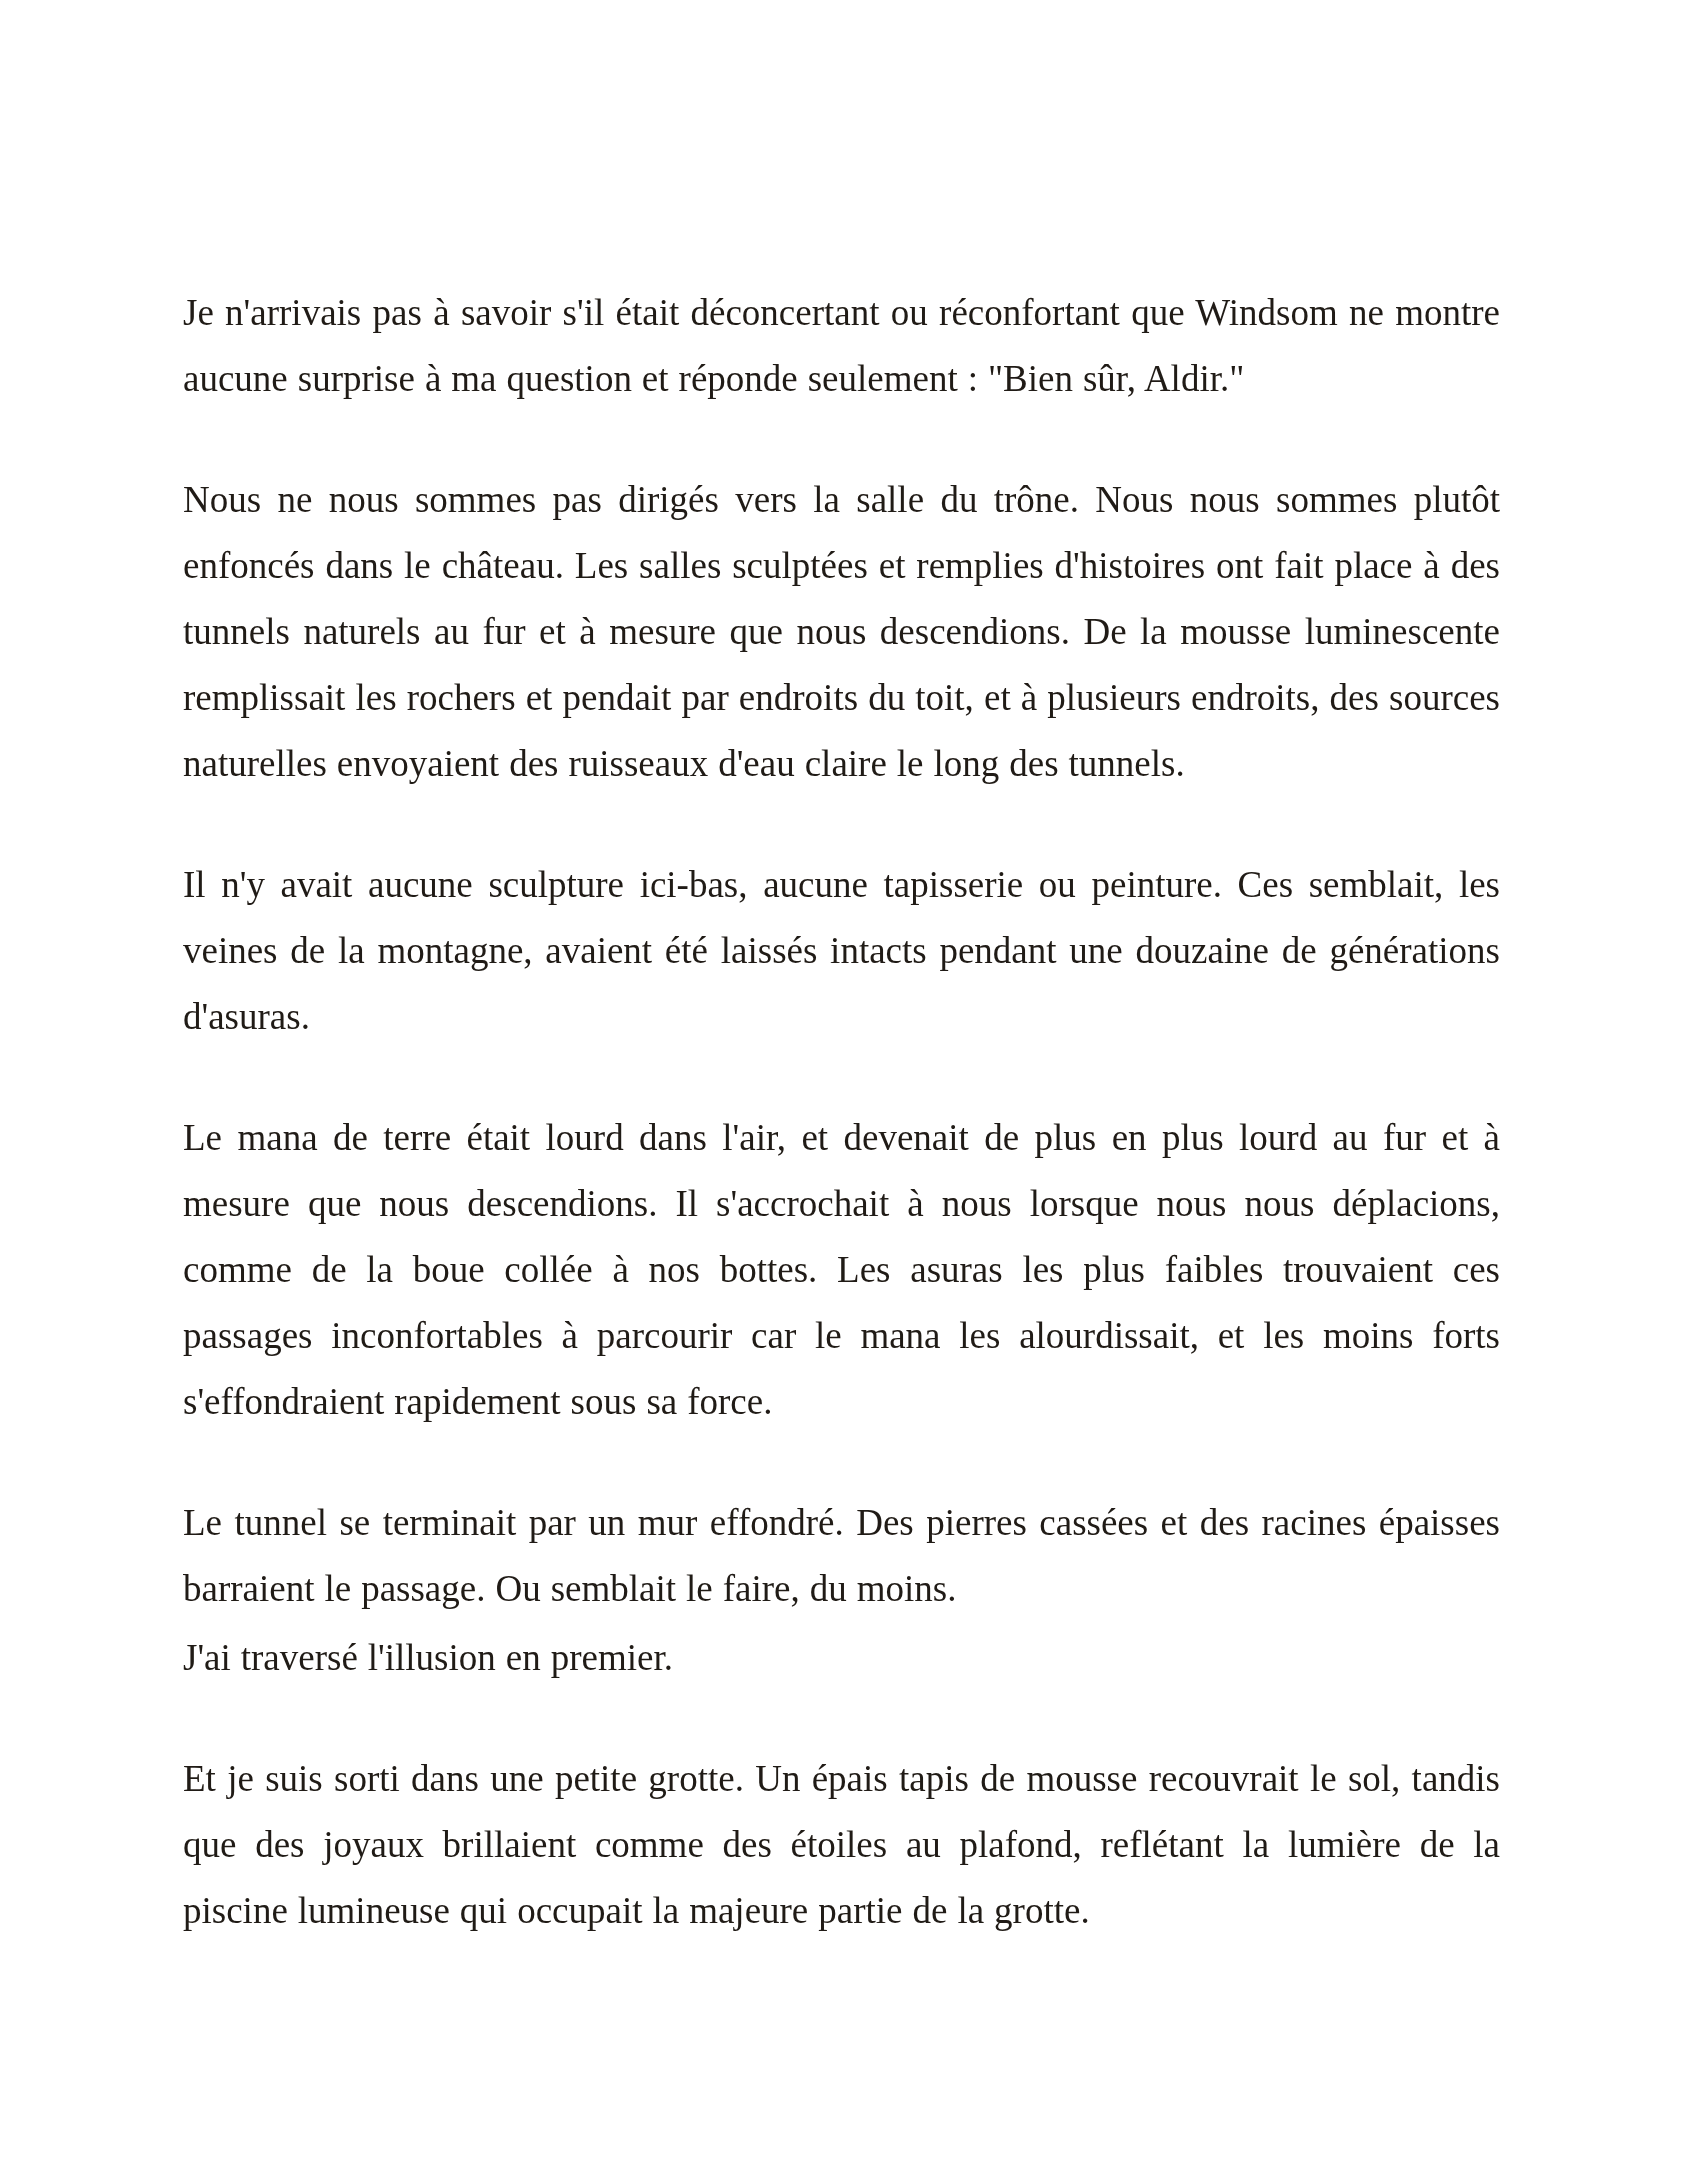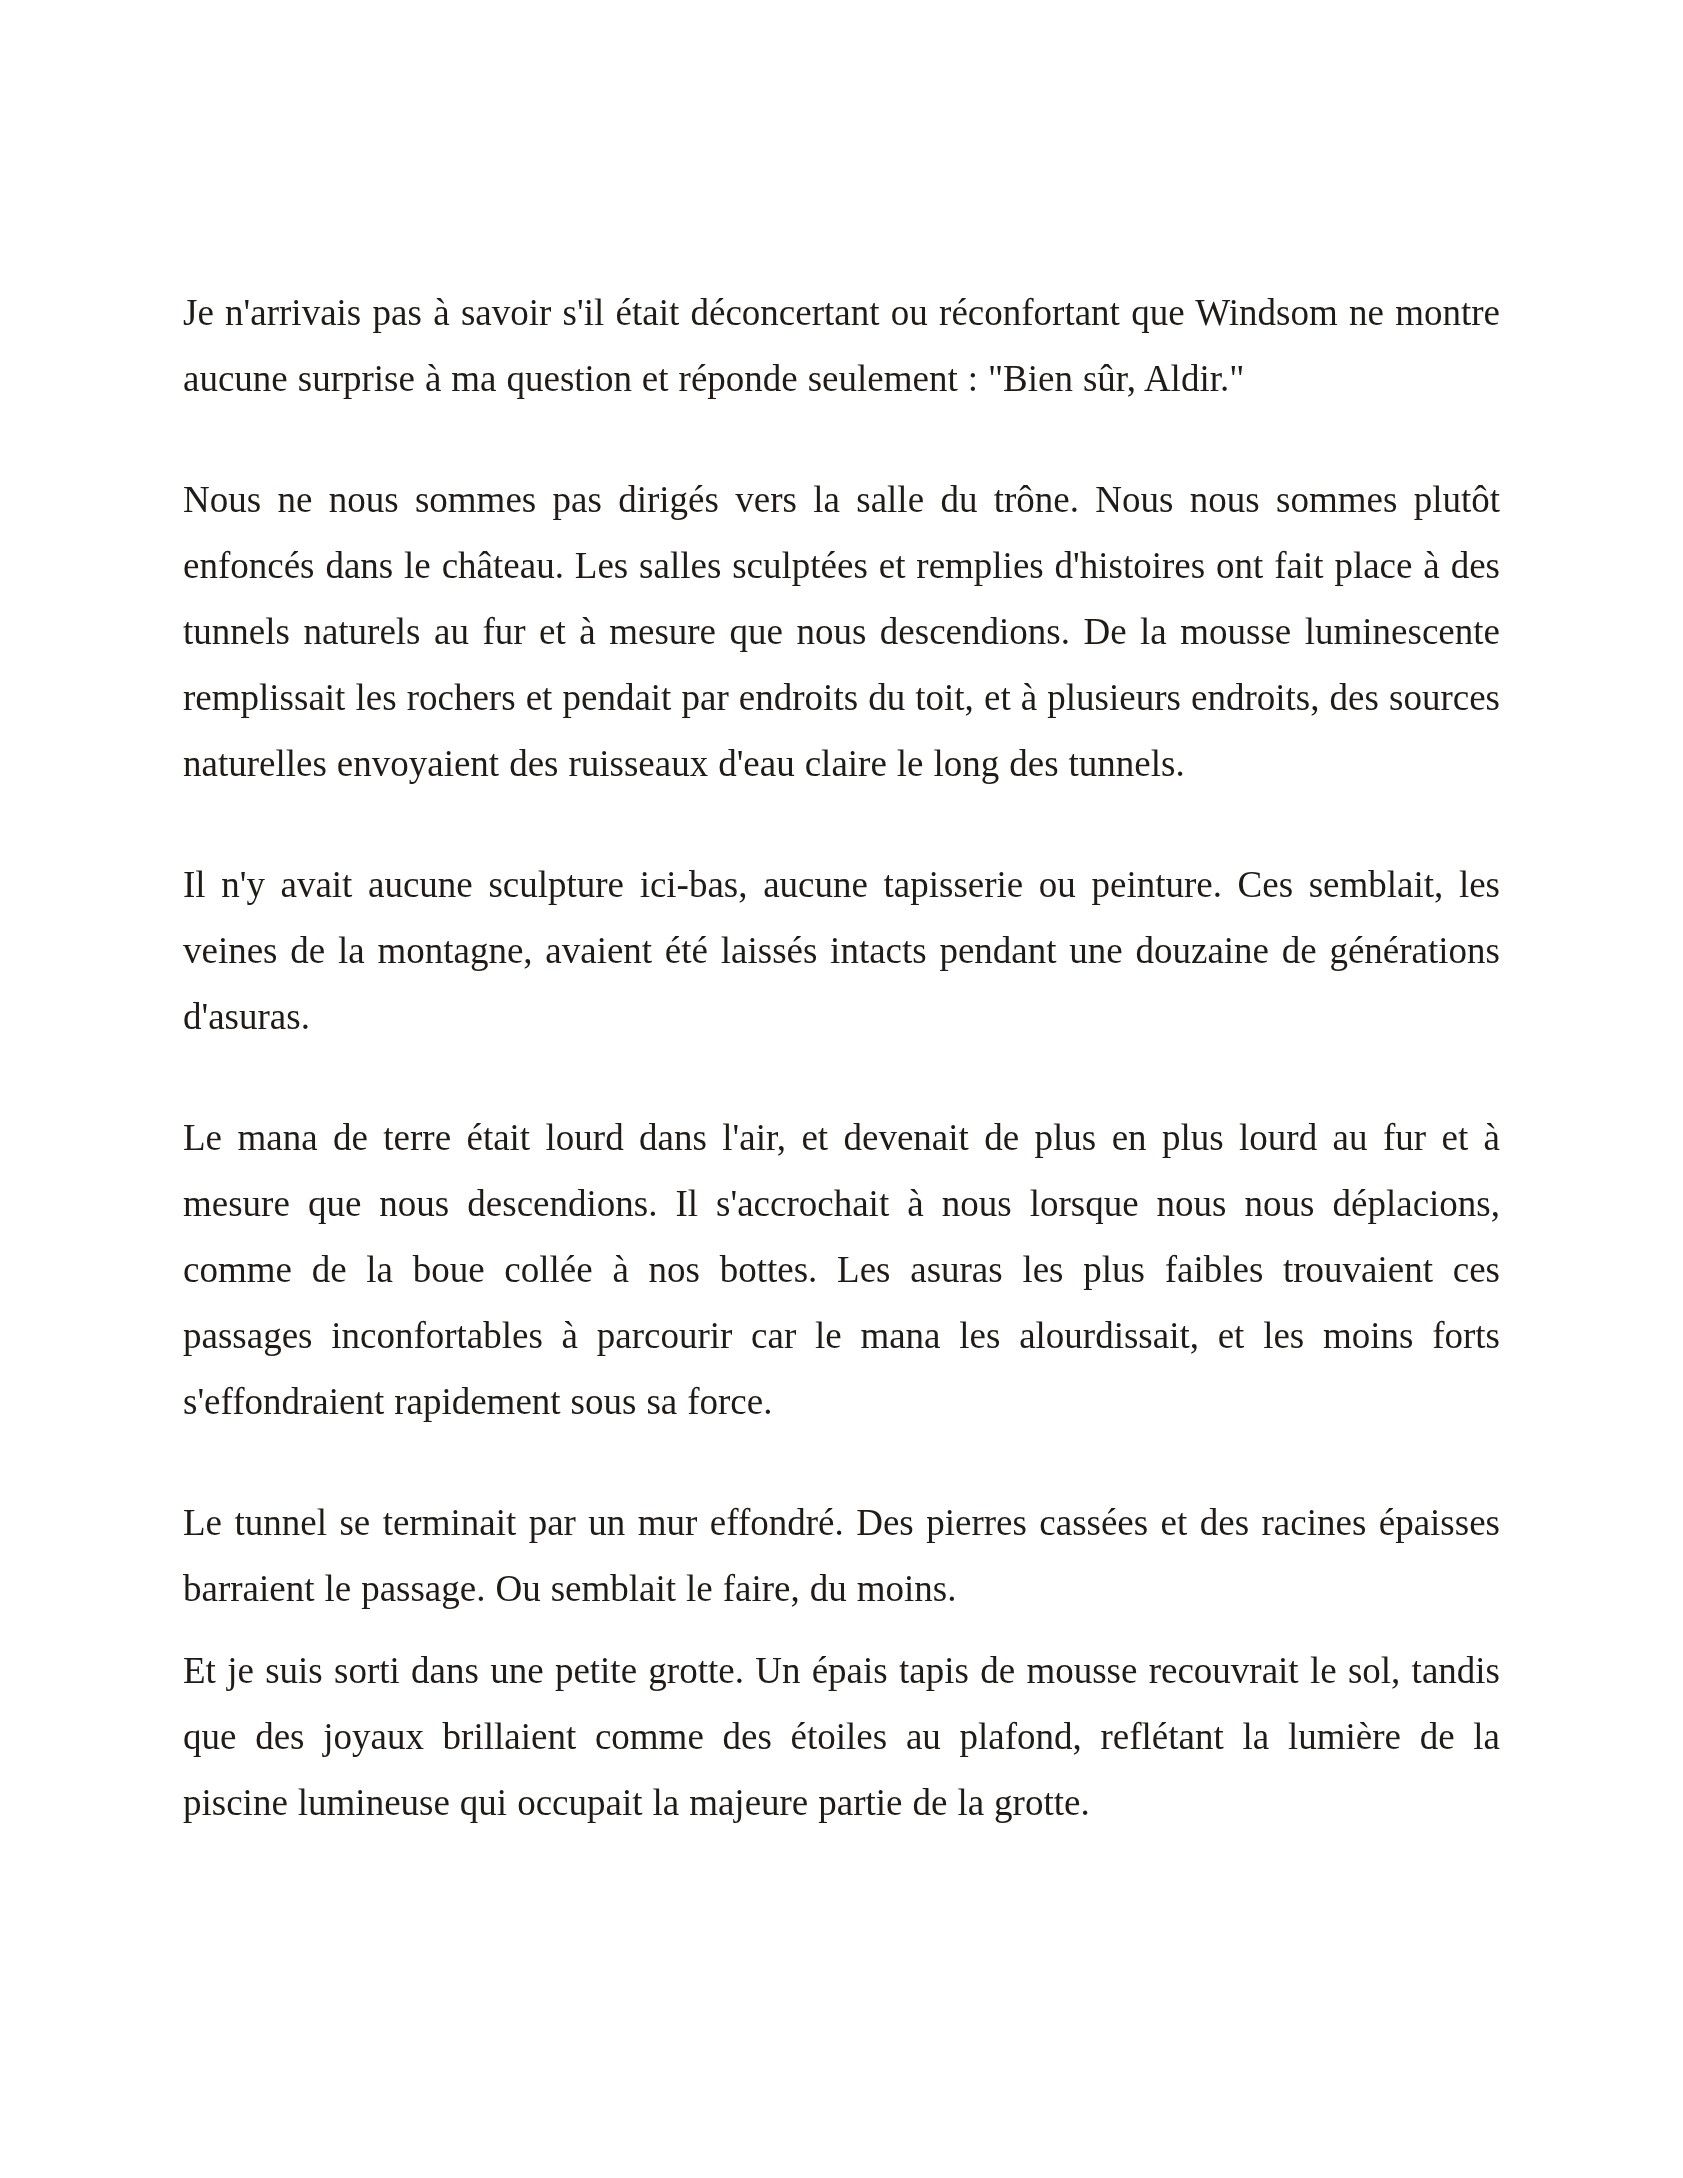--- a/index.html
+++ b/index.html
@@ -25,30 +25,31 @@
     font-size: 37px;
     line-height: 66px;
     color: #201b16;
     text-align: justify;
     text-justify: inter-word;
     hyphens: none;
     word-spacing: 0.02em;
   }
   
   .page p.no-gap {
-    margin-bottom: 16px;
+    margin-bottom: 3px;
   }
   .page p:last-child {
     margin-bottom: 4px;
   }
 </style>
 </head>
 <body>
 
 <main class="page">
   <p>Je n'arrivais pas à savoir s'il était déconcertant ou réconfortant que Windsom ne montre aucune surprise à ma question et réponde seulement : "Bien sûr, Aldir."</p>
   <p>Nous ne nous sommes pas dirigés vers la salle du trône. Nous nous sommes plutôt enfoncés dans le château. Les salles sculptées et remplies d'histoires ont fait place à des tunnels naturels au fur et à mesure que nous descendions. De la mousse luminescente remplissait les rochers et pendait par endroits du toit, et à plusieurs endroits, des sources naturelles envoyaient des ruisseaux d'eau claire le long des tunnels.</p>
   <p>Il n'y avait aucune sculpture ici-bas, aucune tapisserie ou peinture. Ces semblait, les veines de la montagne, avaient été laissés intacts pendant une douzaine de générations d'asuras.</p>
   <p>Le mana de terre était lourd dans l'air, et devenait de plus en plus lourd au fur et à mesure que nous descendions. Il s'accrochait à nous lorsque nous nous déplacions, comme de la boue collée à nos bottes. Les asuras les plus faibles trouvaient ces passages inconfortables à parcourir car le mana les alourdissait, et les moins forts s'effondraient rapidement sous sa force.</p>
   <p class="no-gap">Le tunnel se terminait par un mur effondré. Des pierres cassées et des racines épaisses barraient le passage. Ou semblait le faire, du moins.</p>
+  <p>J'ai traversé l'illusion en premier.</p>
   <p>Et je suis sorti dans une petite grotte. Un épais tapis de mousse recouvrait le sol, tandis que des joyaux brillaient comme des étoiles au plafond, reflétant la lumière de la piscine lumineuse qui occupait la majeure partie de la grotte.</p>
 </main>
 
 
 </body></html>

